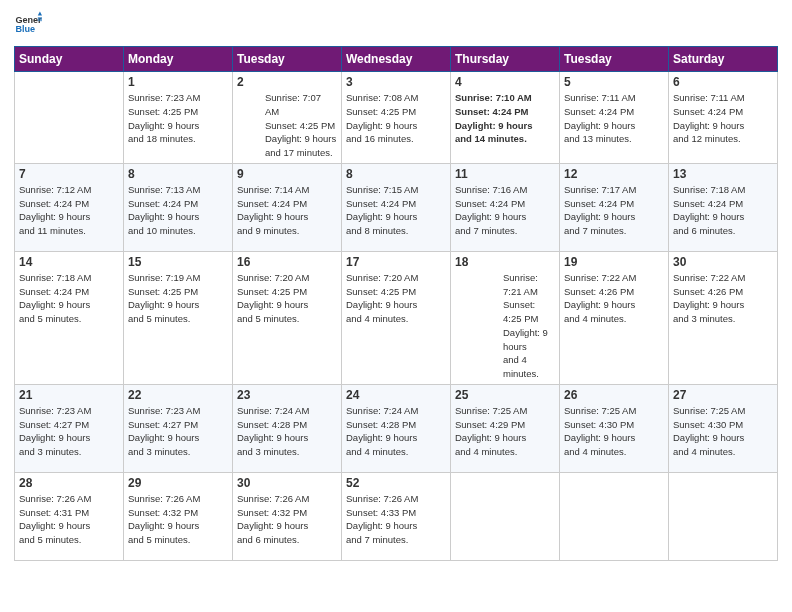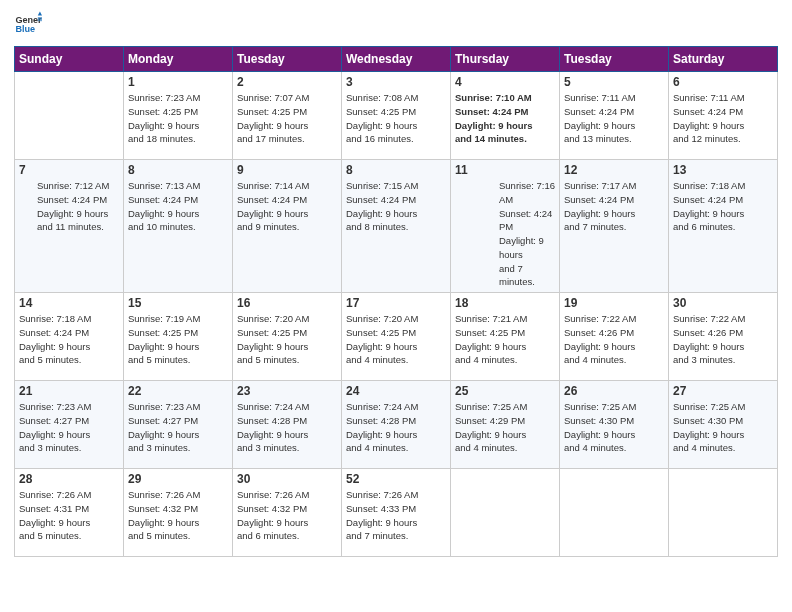--- a/index.html
+++ b/index.html
@@ -120,21 +120,21 @@
           <td class="empty-cell"></td>
           <td>
             <div class="day-number">1</div>
             <div class="day-info" style="white-space: pre-line;">Sunrise: 7:23 AM
 Sunset: 4:25 PM
 Daylight: 9 hours
 and 18 minutes.</div>
           </td>
           <td>
             <div class="day-number">2</div>
-            <div class="day-info" style="white-space: pre-line;">Sunrise: 7:07 AM
+            <div class="day-info" style="white-space: pre-line; margin-left: 28px;">Sunrise: 7:07 AM
 Sunset: 4:25 PM
 Daylight: 9 hours
 and 17 minutes.</div>
           </td>
           <td>
             <div class="day-number">3</div>
             <div class="day-info" style="white-space: pre-line;">Sunrise: 7:08 AM
 Sunset: 4:25 PM
 Daylight: 9 hours
 and 16 minutes.</div>
@@ -157,21 +157,21 @@
             <div class="day-number">6</div>
             <div class="day-info" style="white-space: pre-line;">Sunrise: 7:11 AM
 Sunset: 4:24 PM
 Daylight: 9 hours
 and 12 minutes.</div>
           </td>
         </tr>
         <tr>
           <td>
             <div class="day-number">7</div>
-            <div class="day-info" style="white-space: pre-line; margin-left: 18px;">Sunrise: 7:12 AM
+            <div class="day-info" style="white-space: pre-line;">Sunrise: 7:12 AM
 Sunset: 4:24 PM
 Daylight: 9 hours
 and 11 minutes.</div>
           </td>
           <td>
             <div class="day-number">8</div>
             <div class="day-info" style="white-space: pre-line;">Sunrise: 7:13 AM
 Sunset: 4:24 PM
 Daylight: 9 hours
 and 10 minutes.</div>
@@ -185,21 +185,21 @@
           </td>
           <td>
             <div class="day-number">8</div>
             <div class="day-info" style="white-space: pre-line;">Sunrise: 7:15 AM
 Sunset: 4:24 PM
 Daylight: 9 hours
 and 8 minutes.</div>
           </td>
           <td>
             <div class="day-number">11</div>
-            <div class="day-info" style="white-space: pre-line; margin-left: 44px;">Sunrise: 7:16 AM
+            <div class="day-info" style="white-space: pre-line;">Sunrise: 7:16 AM
 Sunset: 4:24 PM
 Daylight: 9 hours
 and 7 minutes.</div>
           </td>
           <td>
             <div class="day-number">12</div>
             <div class="day-info" style="white-space: pre-line;">Sunrise: 7:17 AM
 Sunset: 4:24 PM
 Daylight: 9 hours
 and 7 minutes.</div>
@@ -236,21 +236,21 @@
           </td>
           <td>
             <div class="day-number">17</div>
             <div class="day-info" style="white-space: pre-line;">Sunrise: 7:20 AM
 Sunset: 4:25 PM
 Daylight: 9 hours
 and 4 minutes.</div>
           </td>
           <td>
             <div class="day-number">18</div>
-            <div class="day-info" style="white-space: pre-line;">Sunrise: 7:21 AM
+            <div class="day-info" style="white-space: pre-line; margin-left: 48px;">Sunrise: 7:21 AM
 Sunset: 4:25 PM
 Daylight: 9 hours
 and 4 minutes.</div>
           </td>
           <td>
             <div class="day-number">19</div>
             <div class="day-info" style="white-space: pre-line;">Sunrise: 7:22 AM
 Sunset: 4:26 PM
 Daylight: 9 hours
 and 4 minutes.</div>

